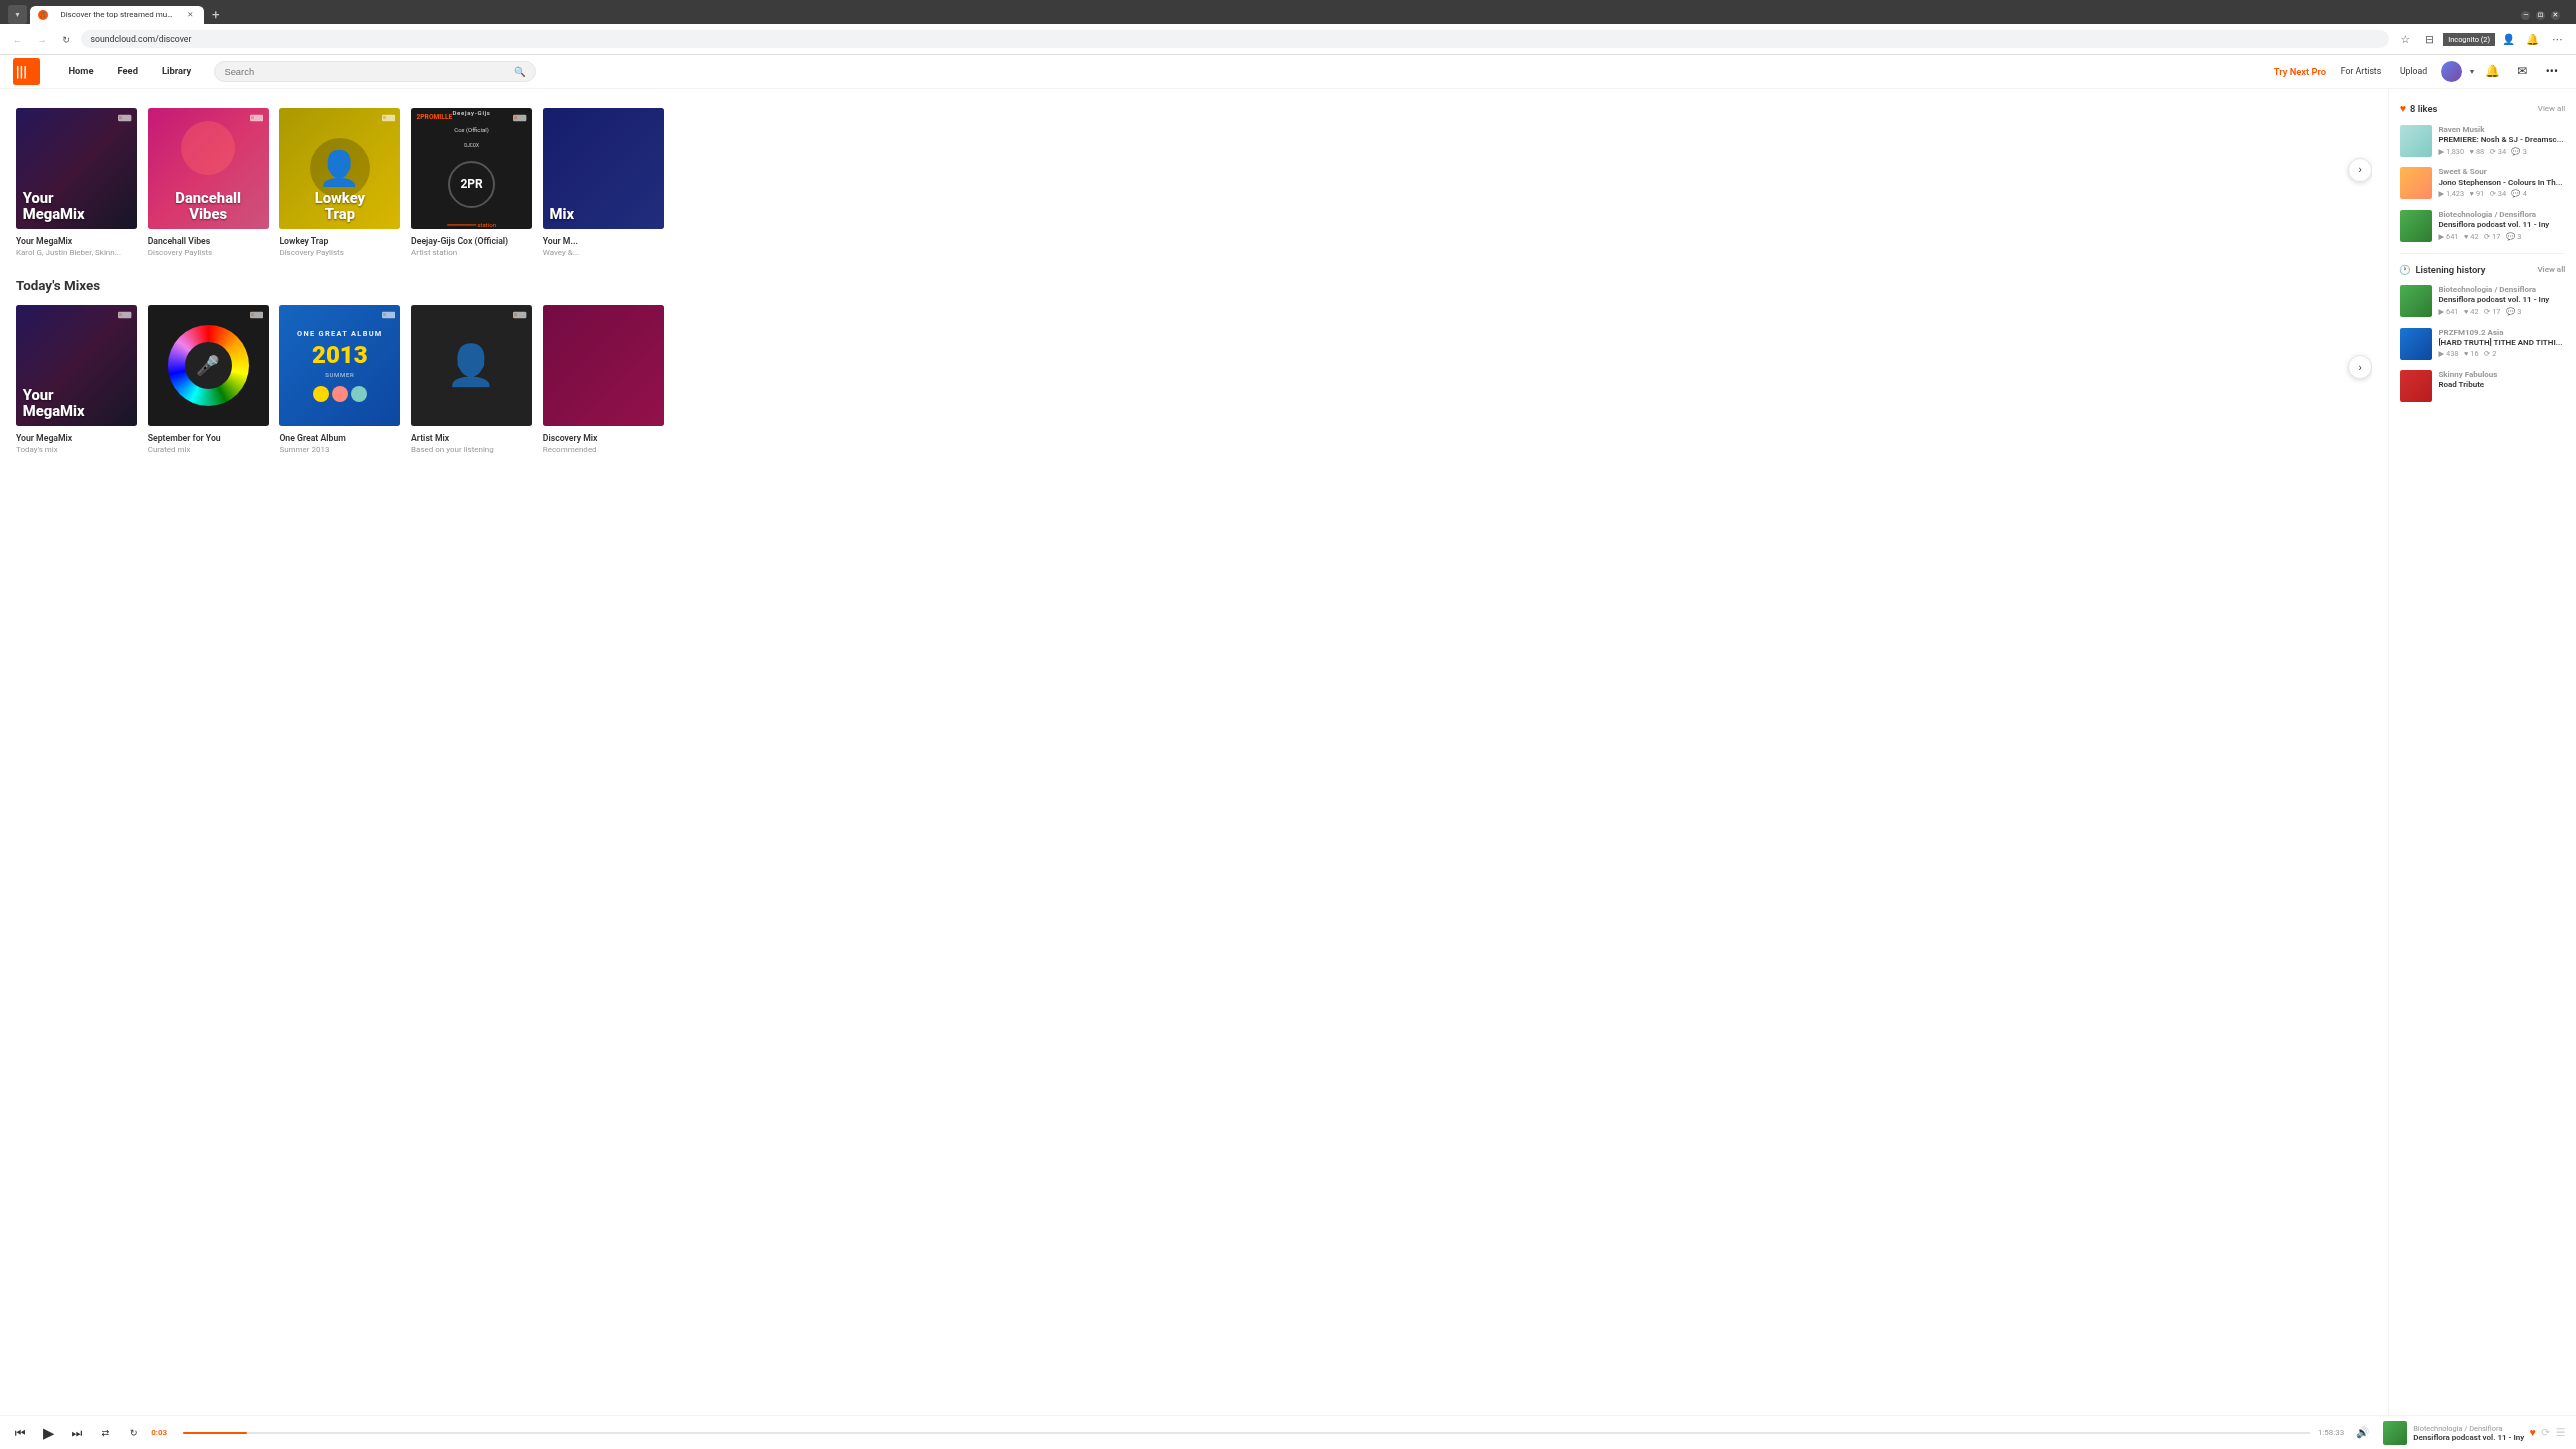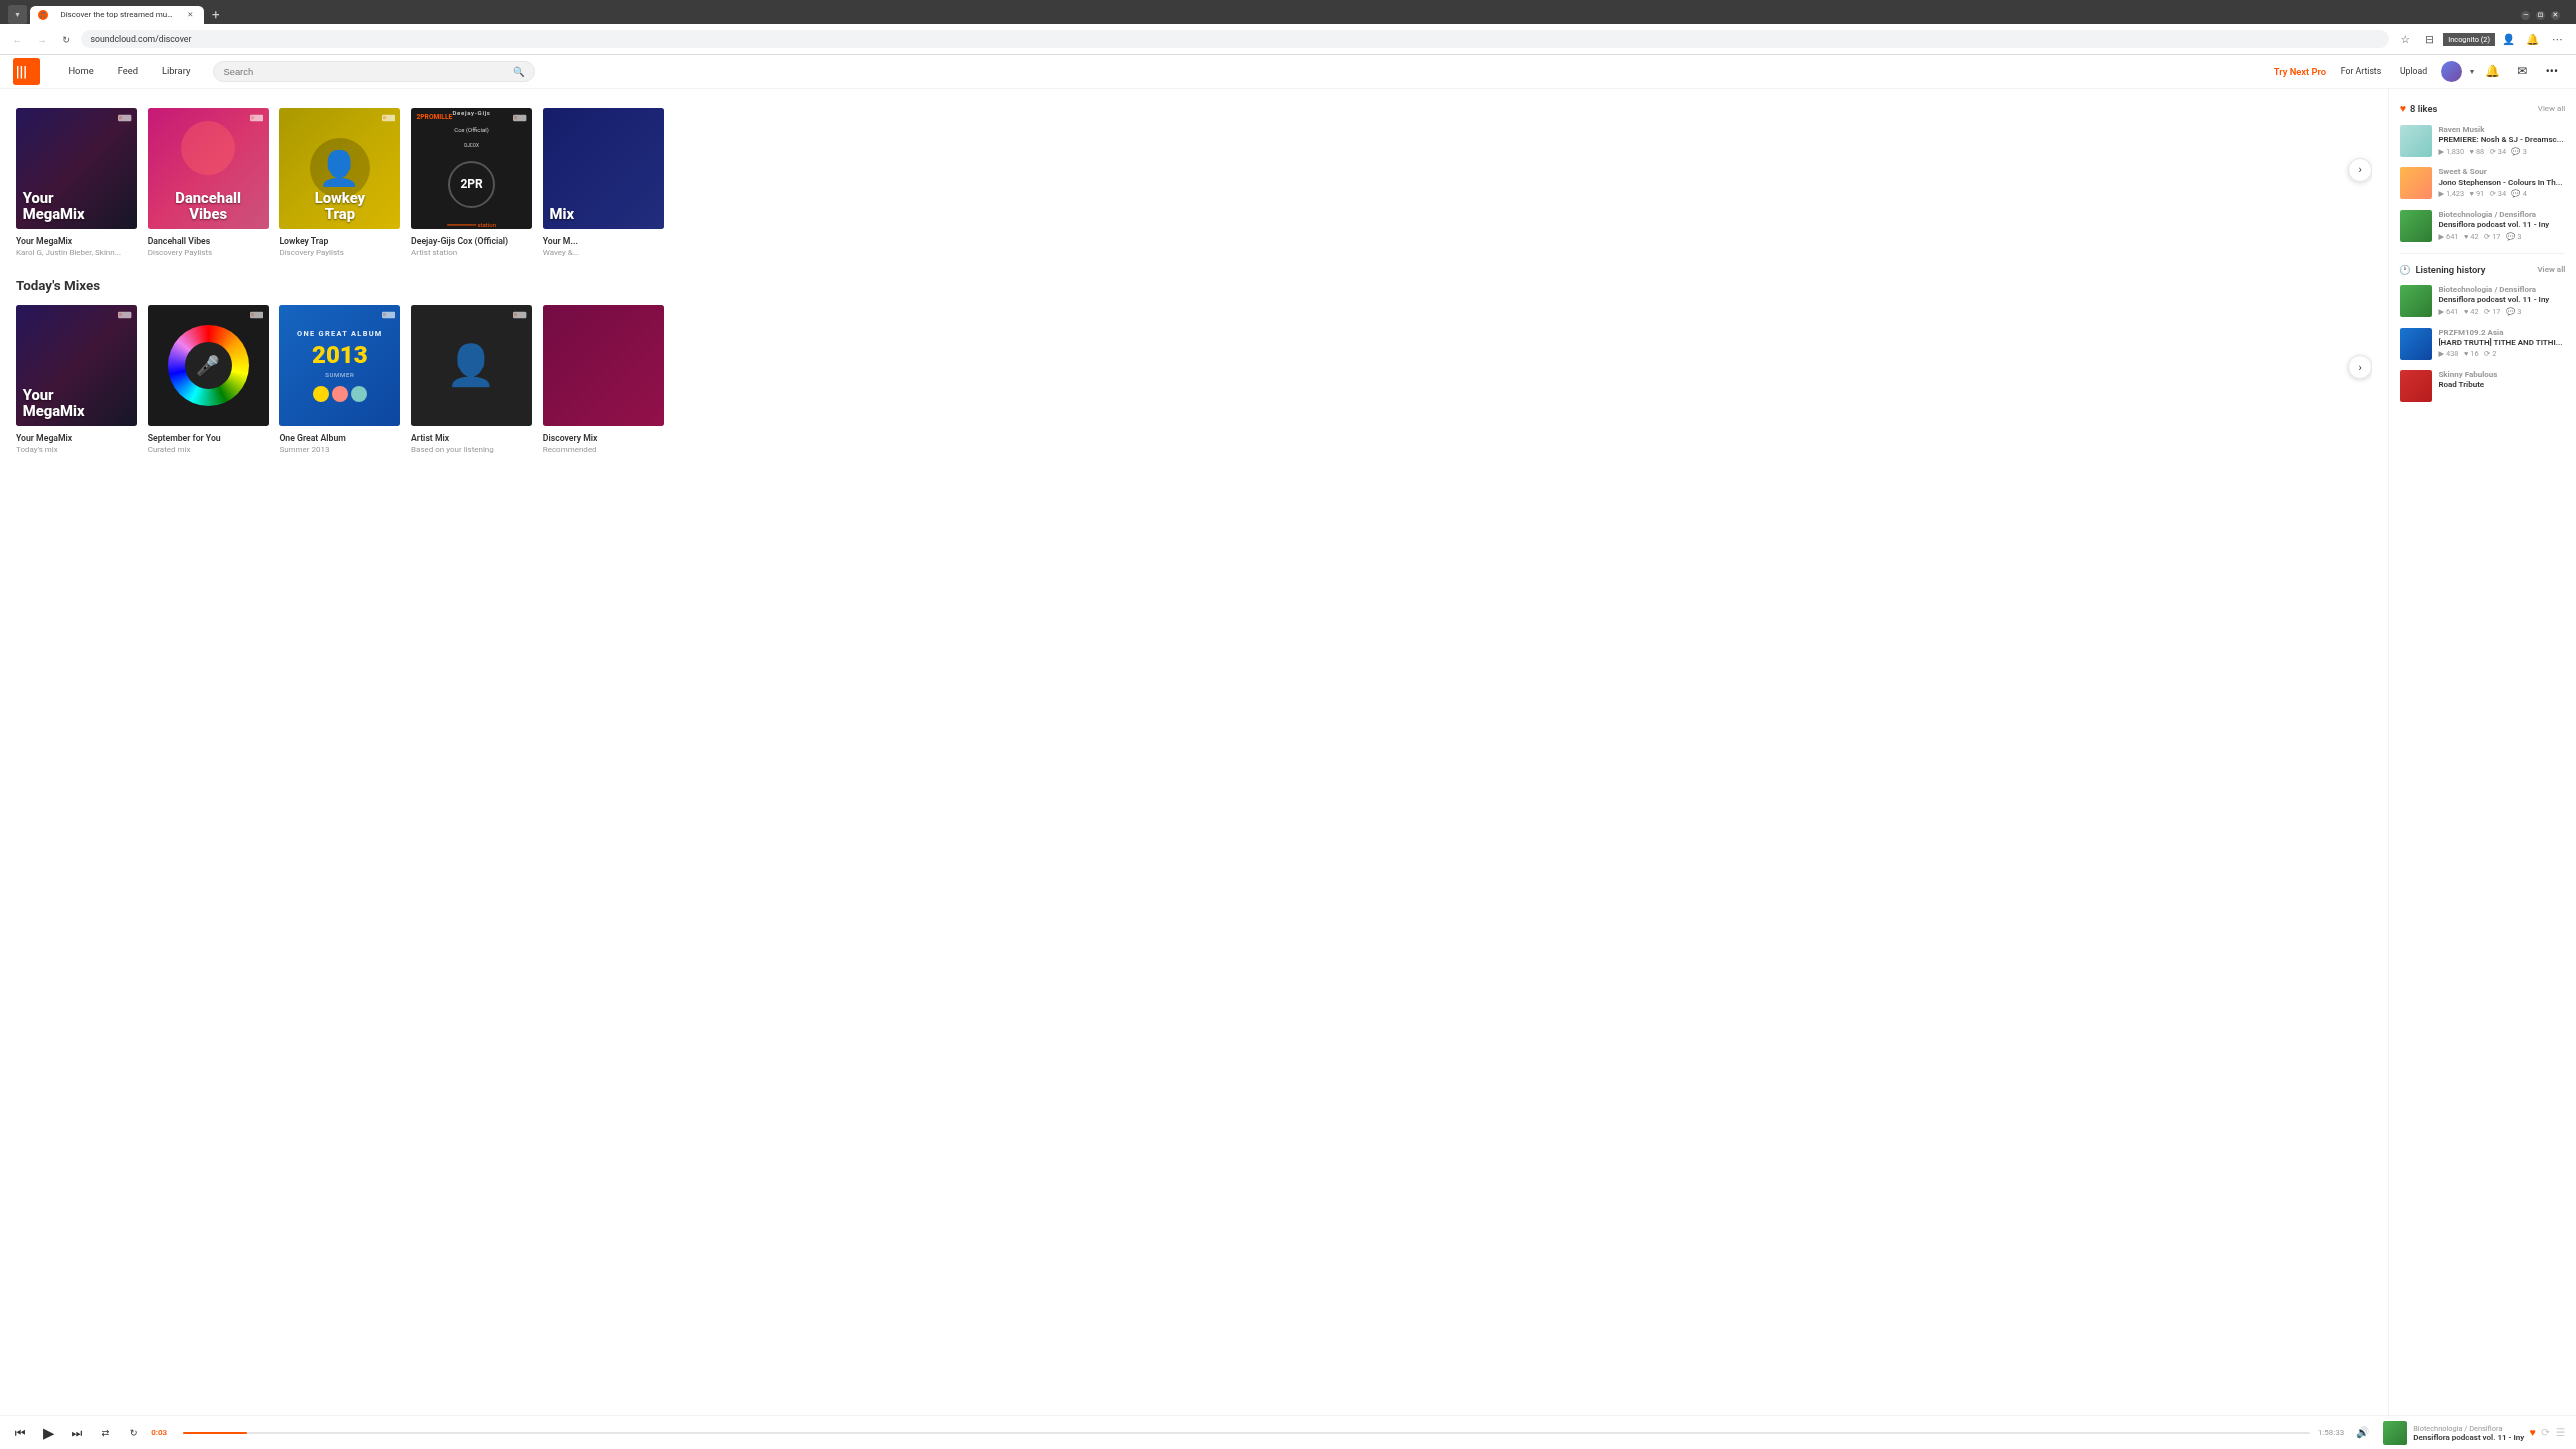--- a/index.html
+++ b/index.html
@@ -146,21 +146,21 @@
     }
     .sc-logo svg { width: 27px; height: 27px; }
     .nav-links {
       display: flex; align-items: center; gap: 0;
     }
     .nav-link {
       padding: 0 12px;
       height: 34px;
       display: flex; align-items: center;
       font-size: 9.4px;
-      font-weight: 400;
+      font-weight: 700;
       color: #333;
       cursor: pointer;
       border-bottom: 1.3px solid transparent;
       text-decoration: none;
     }
     .search-bar {
       flex: 1;
       max-width: 322px;
       margin: 0 10.7px;
       display: flex;

